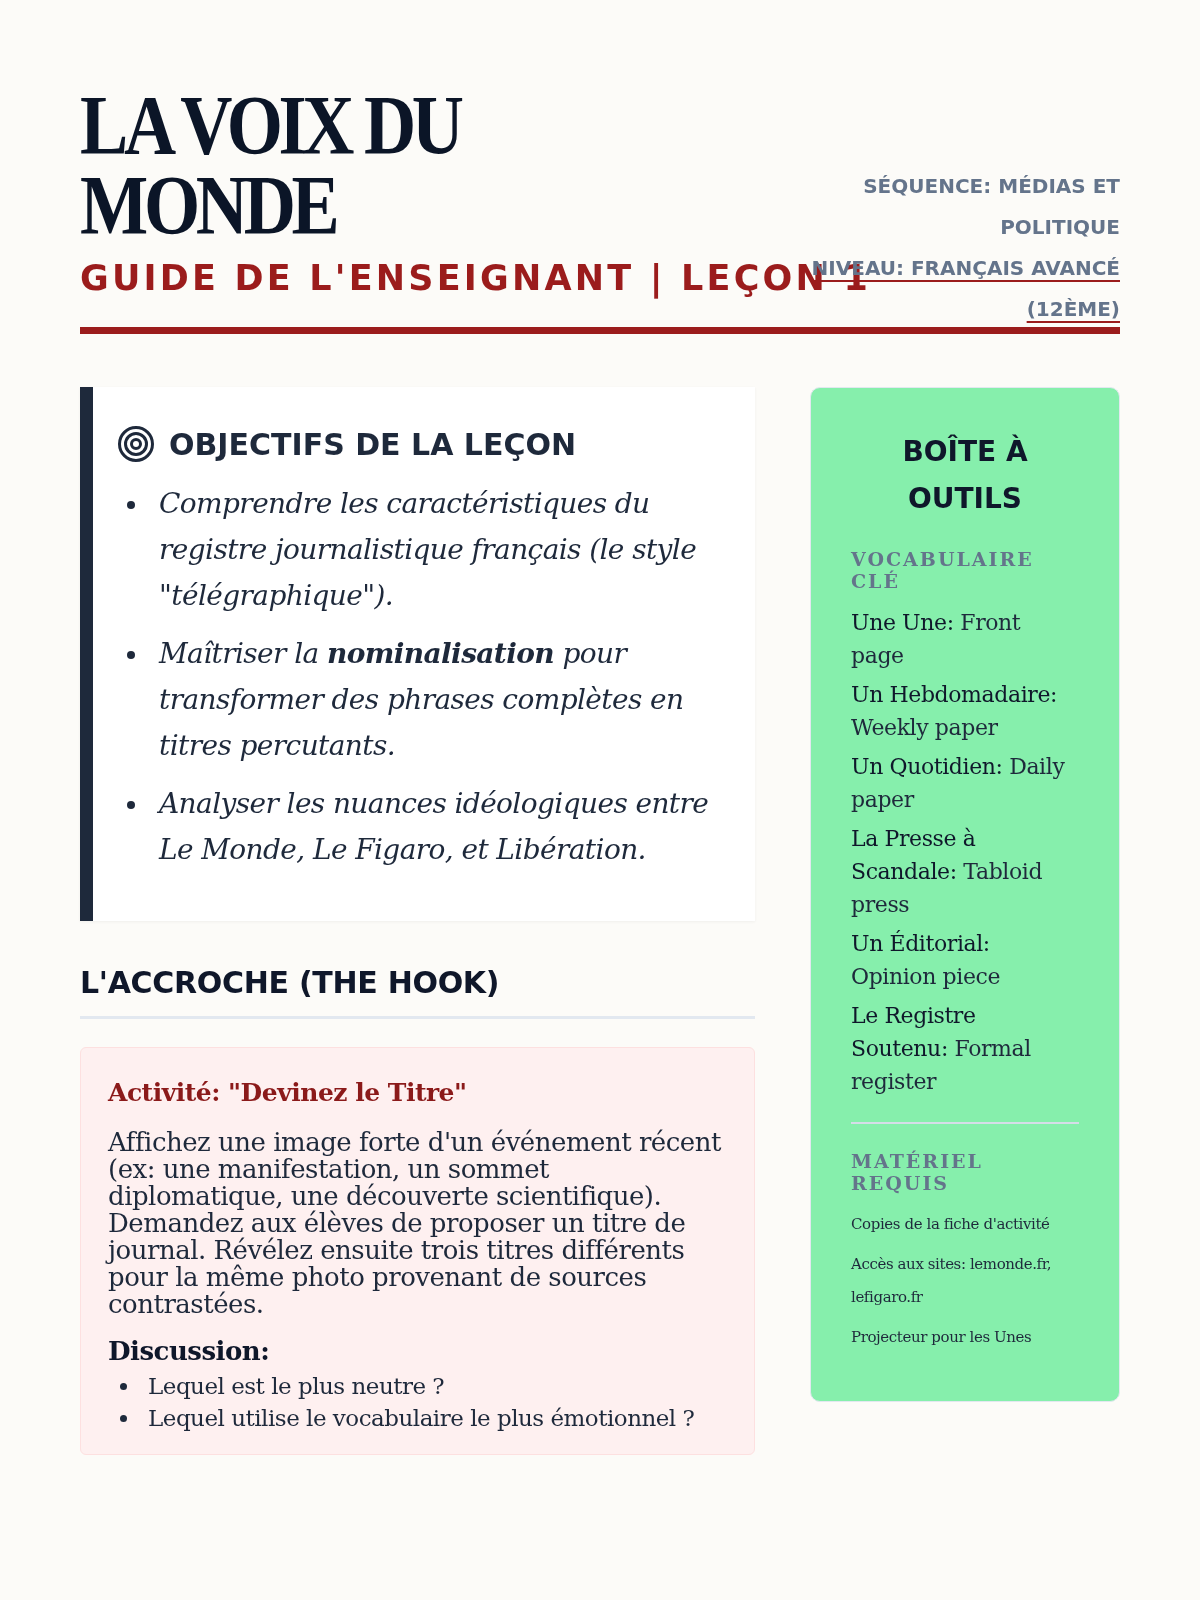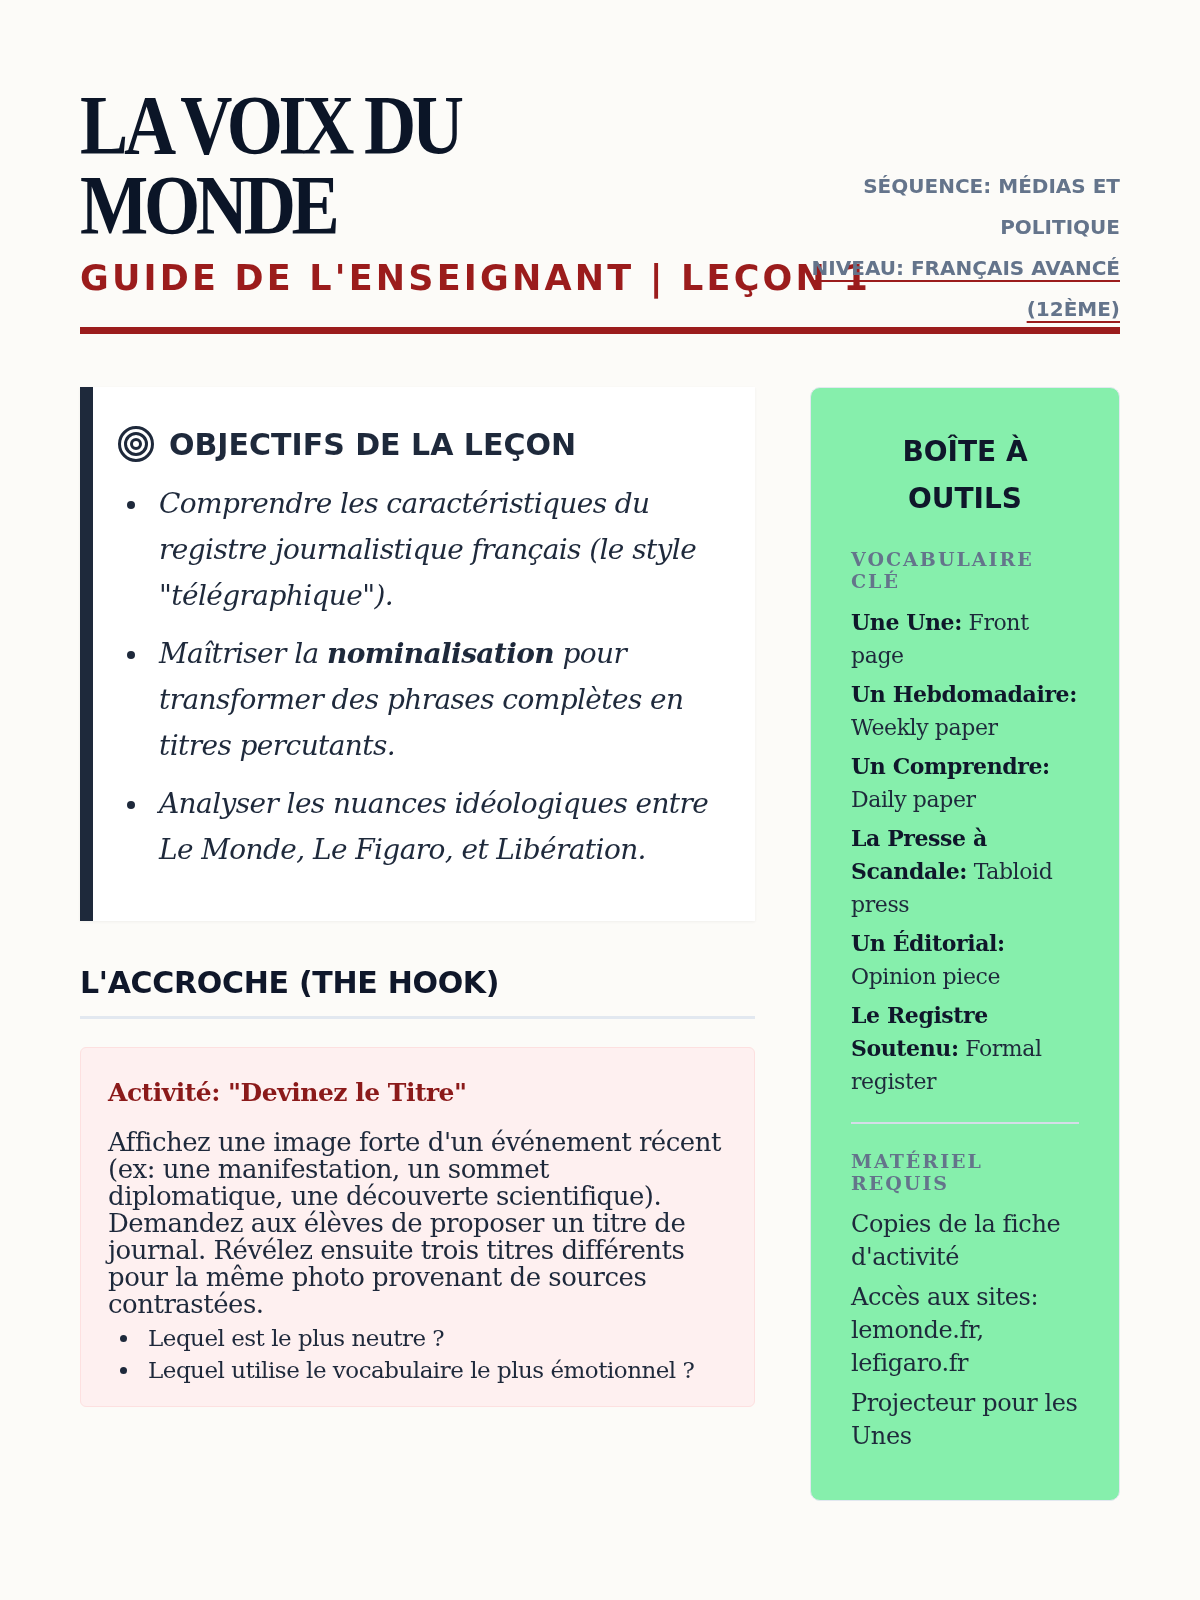--- a/index.html
+++ b/index.html
@@ -217,31 +217,31 @@
     }
     .vocab-list { list-style: none; }
     .vocab-list li {
       font-size: 22px;
       line-height: 33px;
       color: #1e293b;
       margin-bottom: 6px;
       letter-spacing: -0.4px;
     }
     .vocab-list li b {
-      font-weight: 700;
+      font-weight: 400;
       color: #0f172a;
     }
     .toolbox-divider {
       margin: 24px 0 26px 0;
       border: none;
       border-top: 2px solid #d5dde8;
     }
     .materials-list { list-style: none; }
     .materials-list li {
-      font-size: 24px;
+      font-size: 15px;
       line-height: 33px;
       color: #1e293b;
       margin-bottom: 7px;
       letter-spacing: -0.4px;
     }
   </style>
 </head>
 <body>
 
 <div class="page">
@@ -280,36 +280,37 @@
             <span>Analyser les nuances idéologiques entre Le Monde, Le Figaro, et Libération.</span>
           </li>
         </ul>
       </section>
 
       <h2 class="section-heading">L'ACCROCHE (THE HOOK)</h2>
 
       <section class="activity-box">
         <h3 class="activity-title">Activité: "Devinez le Titre"</h3>
         <p class="activity-body">Affichez une image forte d'un événement récent (ex: une manifestation, un sommet diplomatique, une découverte scientifique). Demandez aux élèves de proposer un titre de journal. Révélez ensuite trois titres différents pour la même photo provenant de sources contrastées.</p>
+        <div class="discussion-label">Discussion:</div>
         <ul class="discussion-list">
           <li>Lequel est le plus neutre ?</li>
           <li>Lequel utilise le vocabulaire le plus émotionnel ?</li>
         </ul>
       </section>
     </div>
 
     <aside class="side-col">
       <section class="toolbox">
         <h2 class="toolbox-title">BOÎTE À OUTILS</h2>
 
         <div class="toolbox-label">VOCABULAIRE CLÉ</div>
         <ul class="vocab-list">
           <li><b>Une Une:</b><span> Front page</span></li>
           <li><b>Un Hebdomadaire:</b><span> Weekly paper</span></li>
-          <li><b>Un Comprendre:</b><span> Daily paper</span></li>
+          <li><b>Un Quotidien:</b><span> Daily paper</span></li>
           <li><b>La Presse à Scandale:</b><span> Tabloid press</span></li>
           <li><b>Un Éditorial:</b><span> Opinion piece</span></li>
           <li><b>Le Registre Soutenu:</b><span> Formal register</span></li>
         </ul>
 
         <hr class="toolbox-divider">
 
         <div class="toolbox-label">MATÉRIEL REQUIS</div>
         <ul class="materials-list">
           <li>Copies de la fiche d'activité</li>

